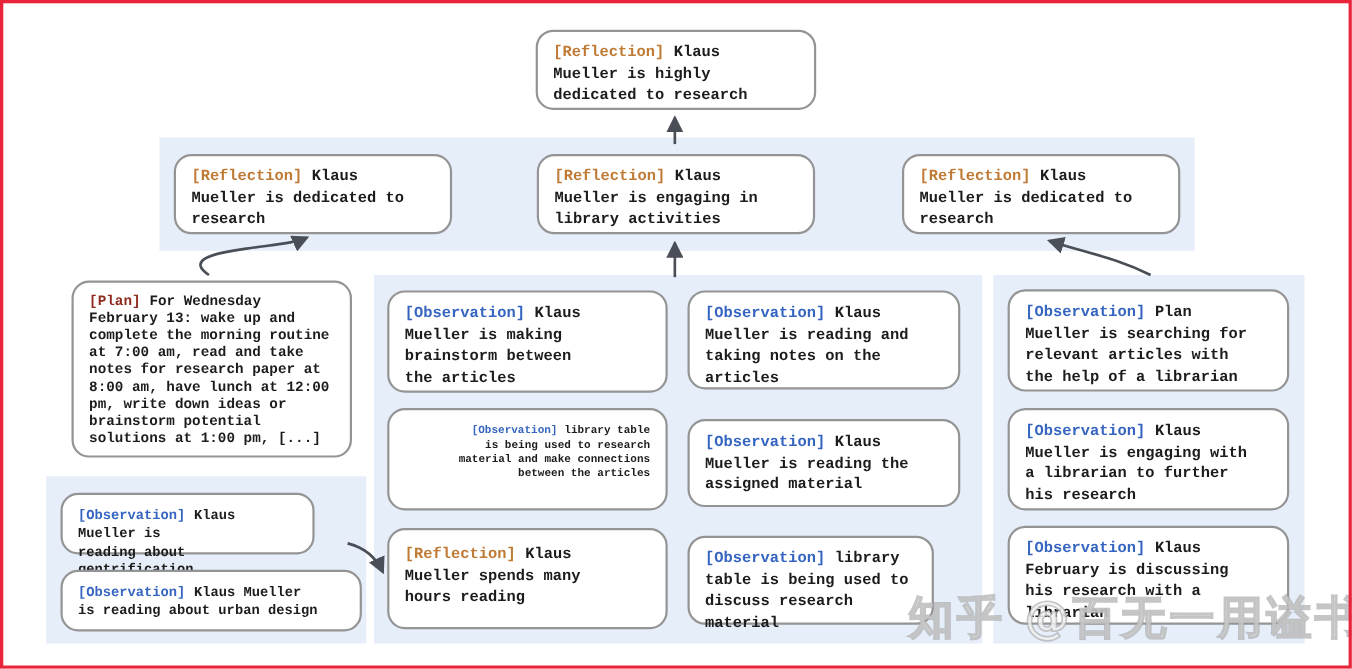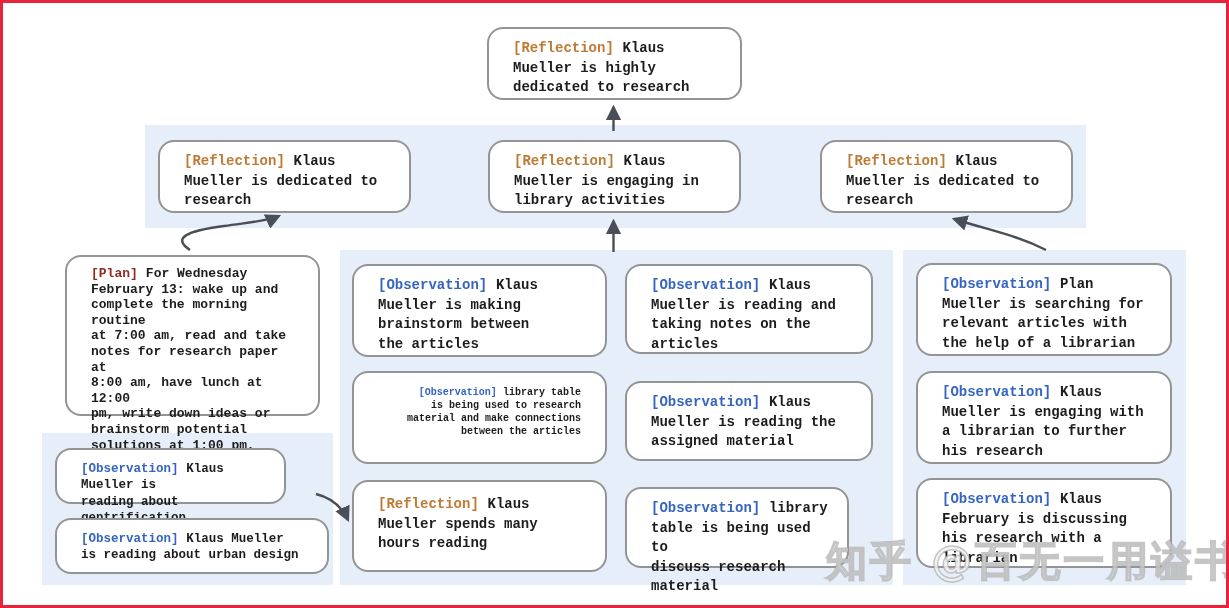--- a/index.html
+++ b/index.html
@@ -21,21 +21,21 @@
   .frame{
     position:absolute;inset:0;border:3px solid var(--frame);
     box-sizing:border-box;z-index:6;pointer-events:none;
   }
   .band{
     position:absolute;background:var(--band);z-index:0;
   }
   .node{
     position:absolute;box-sizing:border-box;background:#ffffff;
     border:2.5px solid var(--box_border);border-radius:16px;
-    padding:10px 24px;z-index:1;color:var(--text);
+    padding:10px 14px;z-index:1;color:var(--text);
     font-weight:bold;
   }
   .node .body{white-space:pre-line;}
   .node .tag{padding-right:0.62em;}
   .tag.reflection{color:var(--tag_reflection);}
   .tag.plan{color:var(--tag_plan);}
   .tag.observation{color:var(--tag_observation);}
   .fs-big{font-size:14px;line-height:1.4;}
   .fs-mid{font-size:10px;line-height:1.3;text-align:right;}
   .fs-plan{font-size:13px;line-height:1.2;padding-top:9px;}

